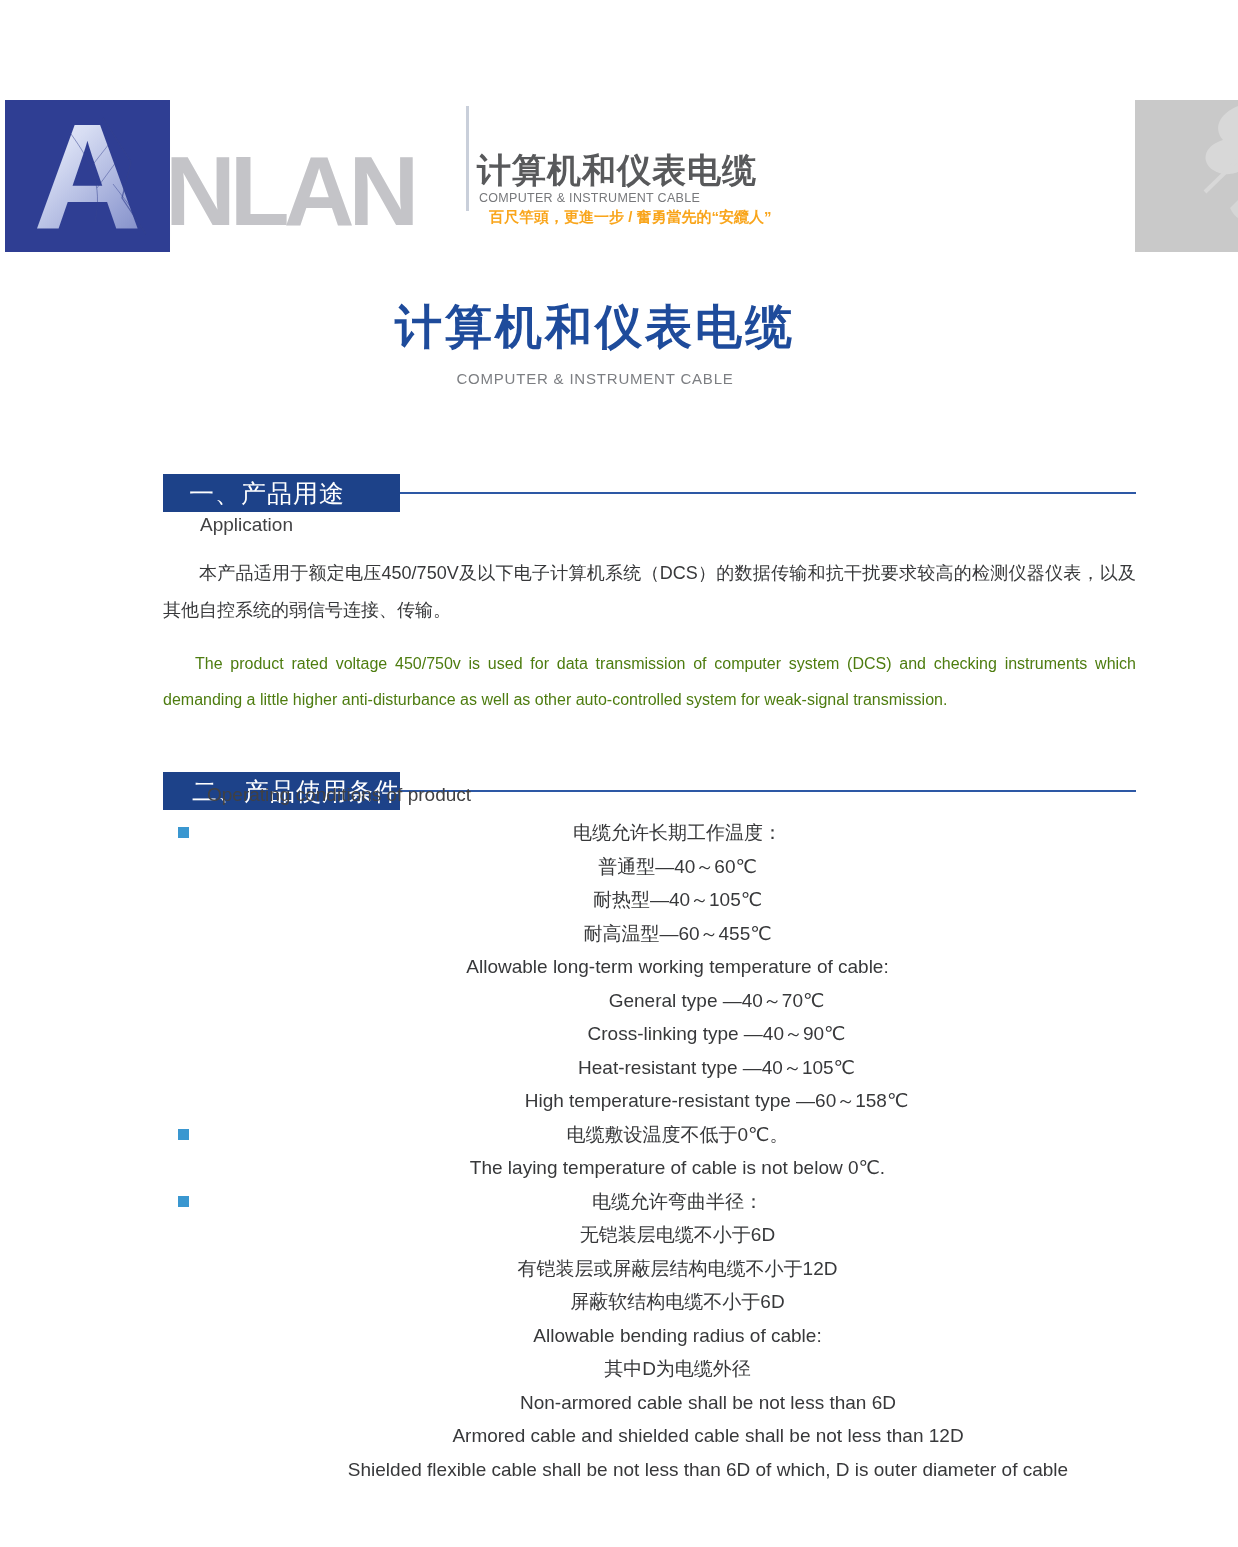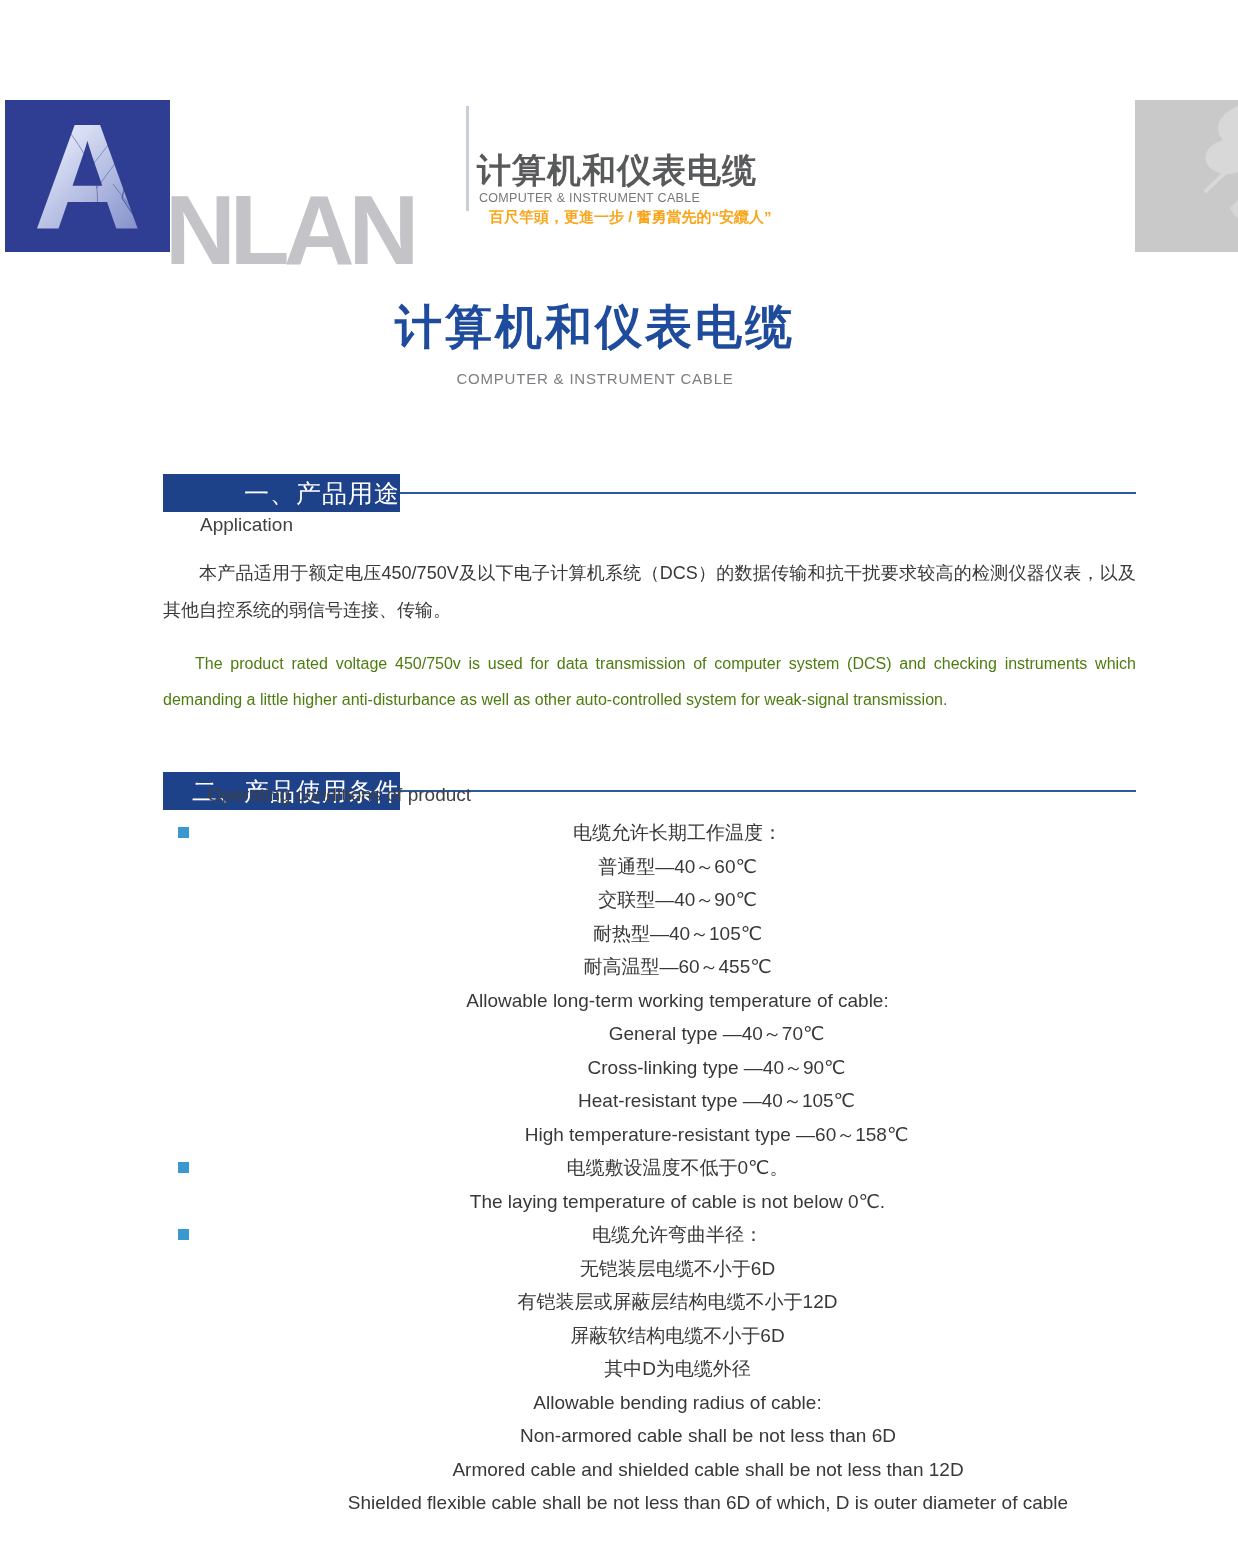--- a/index.html
+++ b/index.html
@@ -26,21 +26,21 @@
     .logo-a {
       background:linear-gradient(135deg,#f6f8fd 8%,#d7ddf3 35%,#9aa5d6 70%,#6b77bb 100%);
       -webkit-background-clip:text; background-clip:text; color:transparent;
     }
   }
   .plines { position:absolute; left:0; top:0; width:100%; height:100%; pointer-events:none; }
 
   .logo-rest {
     position:absolute; left:165px; top:142px;
     font-size:98px; line-height:98px; font-weight:bold;
-    letter-spacing:-6px; color:var(--logo_gray,#c4c4c8); white-space:nowrap;margin-top:39px;
+    letter-spacing:-6px; color:var(--logo_gray,#c4c4c8); white-space:nowrap;
   }
   .v-divider { position:absolute; left:466px; top:106px; width:3px; height:105px; background:#c9cfda; }
 
   .hdr-cn {
     position:absolute; left:477px; top:148px;
     font-size:34px; font-weight:bold; letter-spacing:1px;
     color:var(--header_text_gray,#58595b); white-space:nowrap;
   }
   .hdr-en {
     position:absolute; left:479px; top:191px;
@@ -59,21 +59,21 @@
   
   .page-title { position:absolute; left:0; top:296px; width:1190px; text-align:center; }
   .page-title .cn {
     font-size:47px; font-weight:bold; letter-spacing:3px;
     color:var(--title_blue,#1e4b9b);
   }
   .page-title .en { margin-top:11px; font-size:15px; letter-spacing:0.8px; color:#7c7e82; }
 
   
   .sec-head { position:absolute; left:163px; width:973px; height:38px; }
-  #sec1-head { top:474px;text-align:right; }
+  #sec1-head { top:474px; }
   #sec2-head { top:772px;text-align:right; }
   .sec-line {
     position:absolute; left:235px; right:0; top:18px; height:2px;
     background:var(--rule_blue,#2d58a5);
   }
   .sec-box {
     position:absolute; left:0; top:0; width:237px; height:38px;
     background:var(--brand_navy,#1d4289); color:#ffffff;
     font-size:25px; line-height:38px; padding-left:26px; letter-spacing:1px;
     white-space:nowrap;
@@ -142,32 +142,31 @@
 <p id="para-en">The product rated voltage 450/750v is used for data transmission of computer system (DCS) and checking instruments which demanding a little higher anti-disturbance as well as other auto-controlled system for weak-signal transmission.</p>
 
 <div class="sec-head" id="sec2-head">
   <div class="sec-line"></div>
   <div class="sec-box">二、产品使用条件</div>
 </div>
 <div id="operating">Operating conditions of product</div>
 <div id="sec2-lines">
     <div class="cond-line bullet"><span class="sq"></span><span>电缆允许长期工作温度：</span></div>
     <div class="cond-line plain"><span>普通型—40～60℃</span></div>
-    <div class="cond-line plain"><span>交联型—40～90℃</span></div>
     <div class="cond-line plain"><span>耐热型—40～105℃</span></div>
     <div class="cond-line plain"><span>耐高温型—60～455℃</span></div>
     <div class="cond-line plain"><span>Allowable long-term working temperature of cable:</span></div>
     <div class="cond-line indent"><span>General type —40～70℃</span></div>
     <div class="cond-line indent"><span>Cross-linking type —40～90℃</span></div>
     <div class="cond-line indent"><span>Heat-resistant type —40～105℃</span></div>
     <div class="cond-line indent"><span>High temperature-resistant type —60～158℃</span></div>
     <div class="cond-line bullet"><span class="sq"></span><span>电缆敷设温度不低于0℃。</span></div>
     <div class="cond-line plain"><span>The laying temperature of cable is not below 0℃.</span></div>
     <div class="cond-line bullet"><span class="sq"></span><span>电缆允许弯曲半径：</span></div>
     <div class="cond-line plain"><span>无铠装层电缆不小于6D</span></div>
     <div class="cond-line plain"><span>有铠装层或屏蔽层结构电缆不小于12D</span></div>
     <div class="cond-line plain"><span>屏蔽软结构电缆不小于6D</span></div>
+    <div class="cond-line plain"><span>Allowable bending radius of cable:</span></div>
     <div class="cond-line plain"><span>其中D为电缆外径</span></div>
-    <div class="cond-line plain"><span>Allowable bending radius of cable:</span></div>
     <div class="cond-line indent2"><span>Non-armored cable shall be not less than 6D</span></div>
     <div class="cond-line indent2"><span>Armored cable and shielded cable shall be not less than 12D</span></div>
     <div class="cond-line indent2"><span>Shielded flexible cable shall be not less than 6D of which, D is outer diameter of cable</span></div>
   </div>
 
 </body></html>

